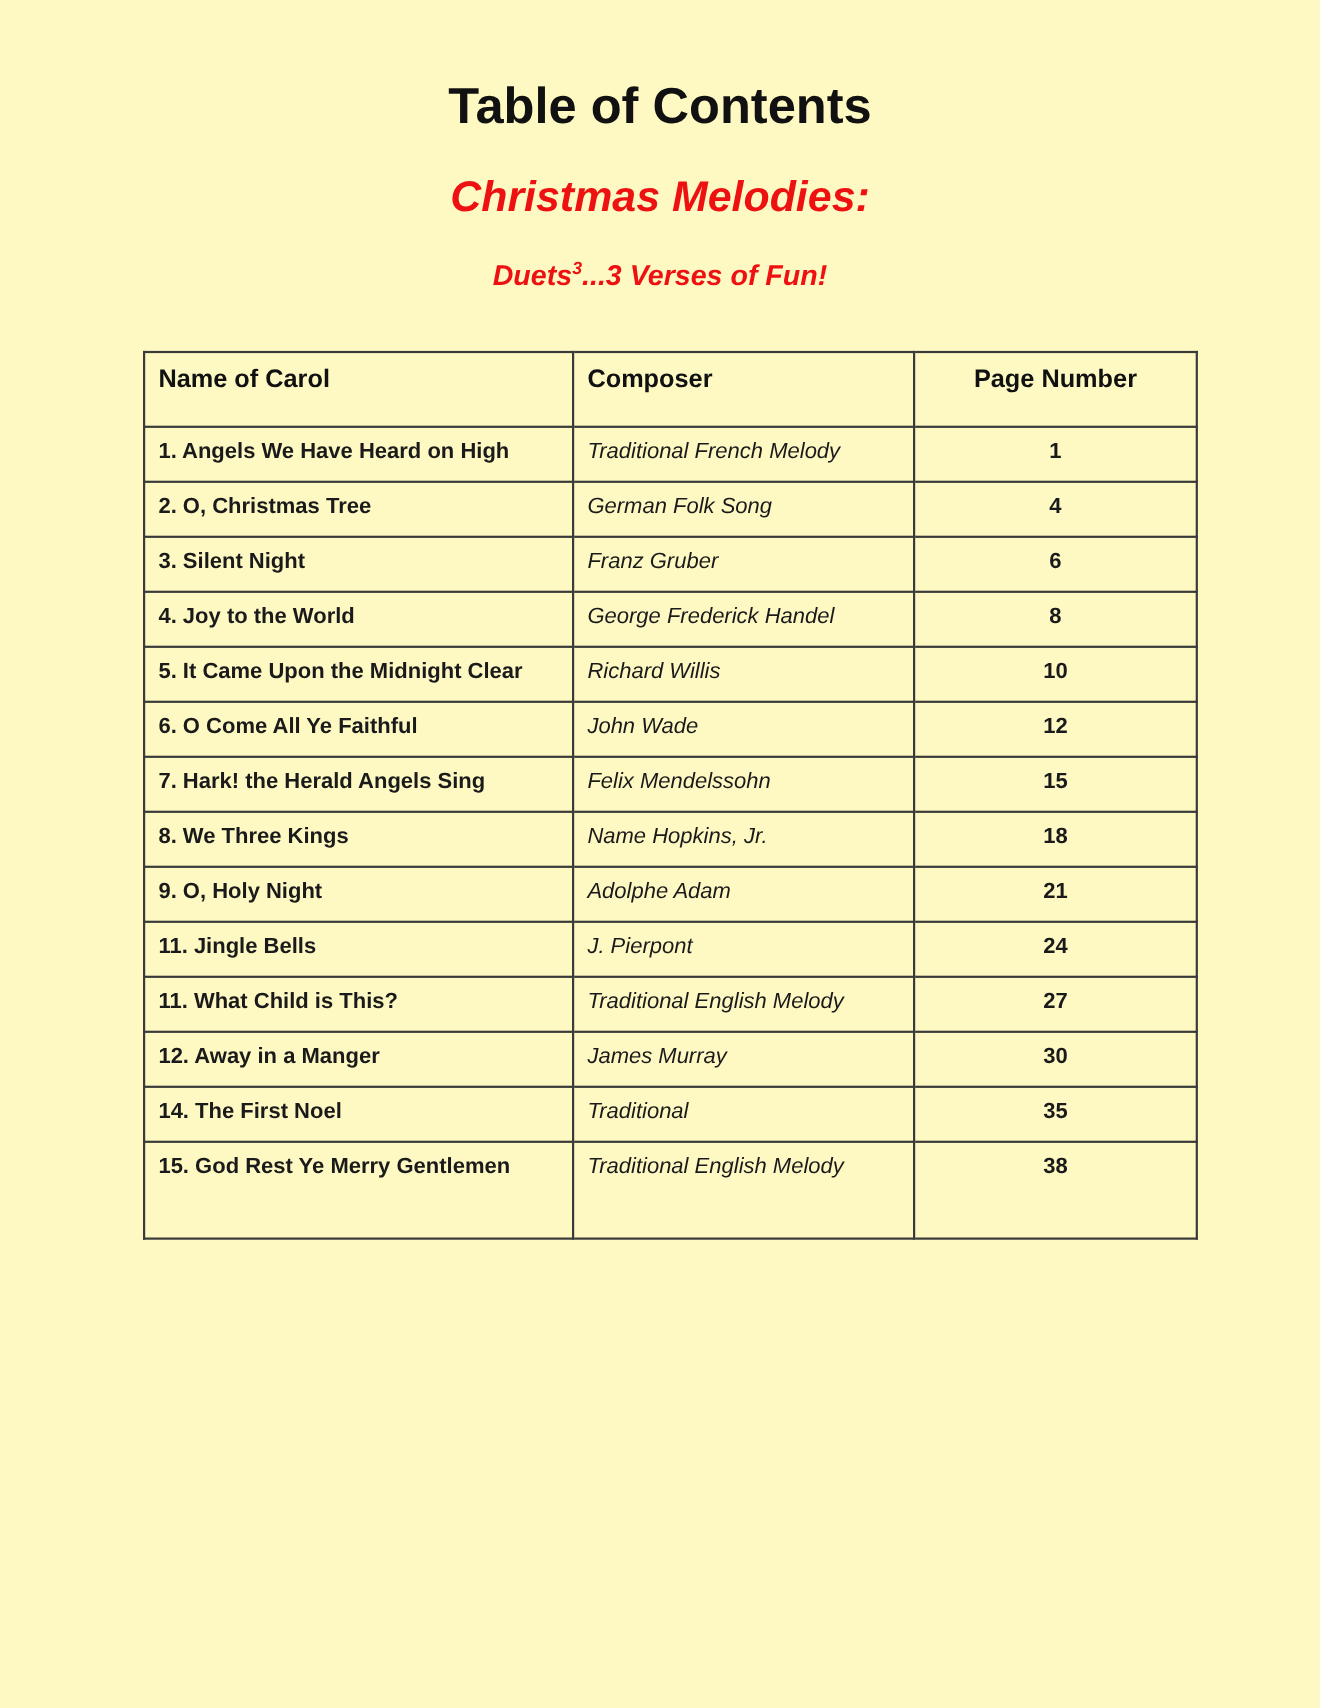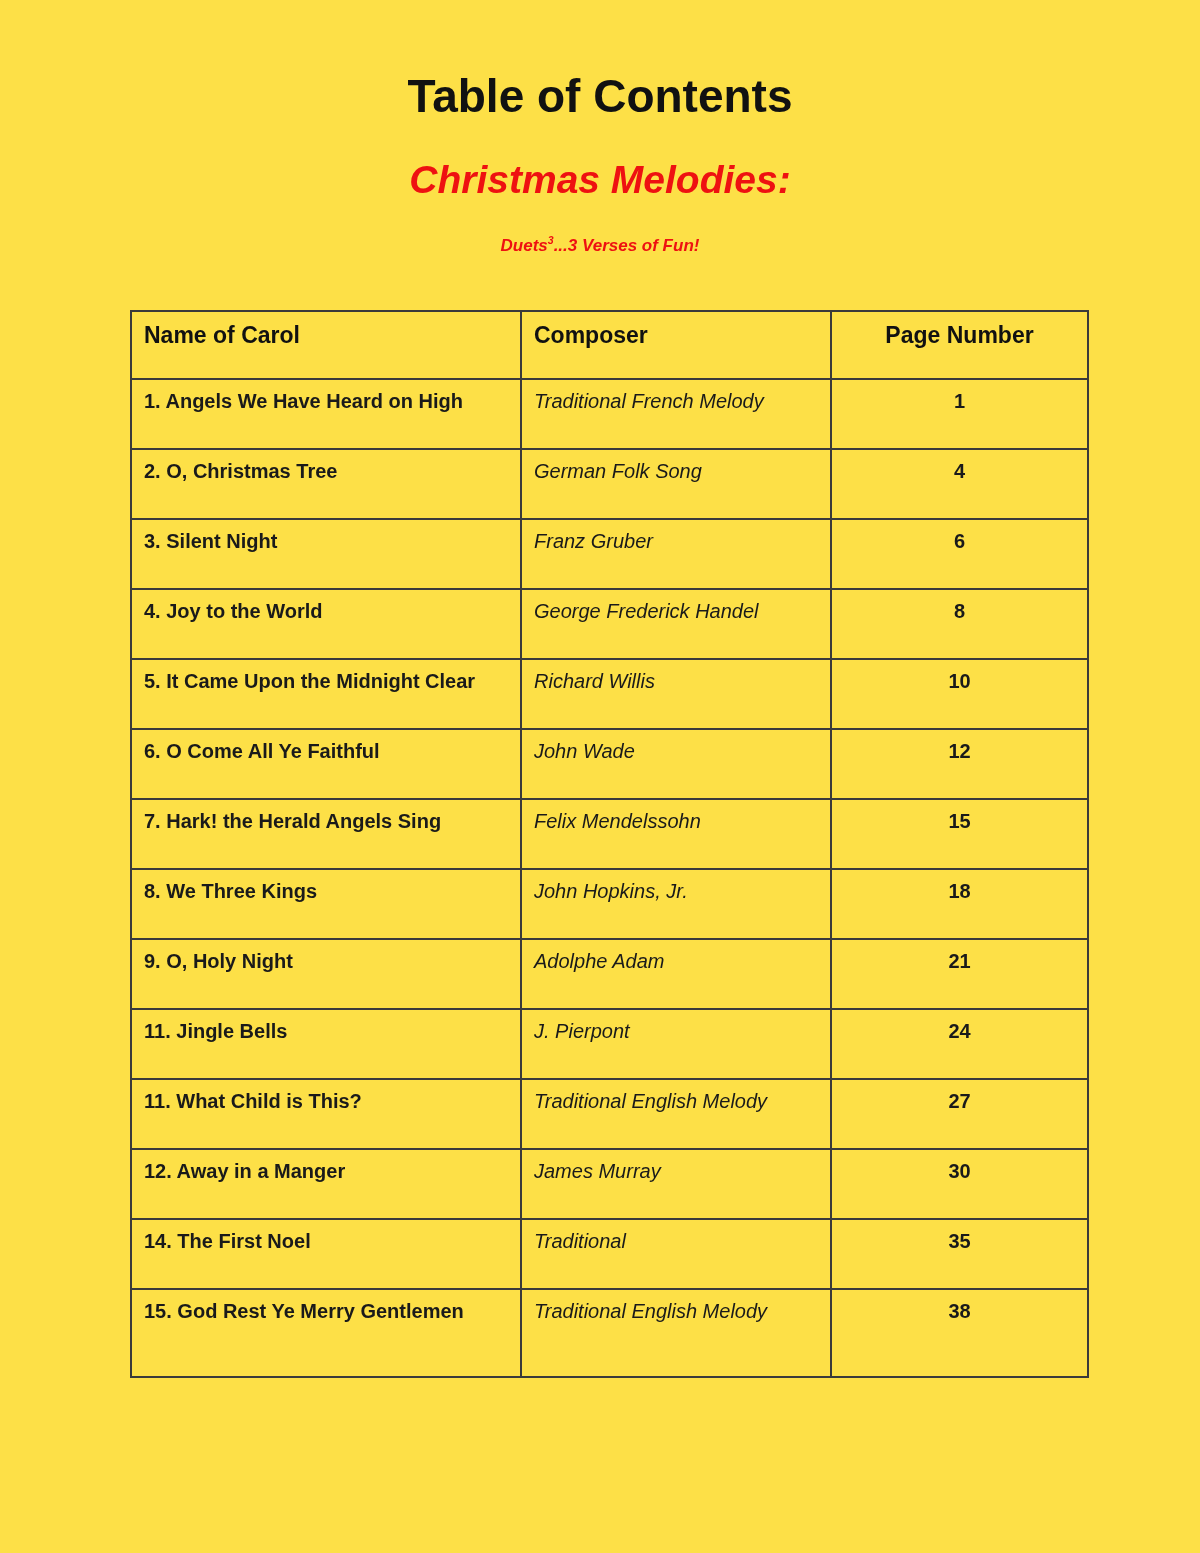--- a/index.html
+++ b/index.html
@@ -10,21 +10,21 @@
   body {
     width: 1200px;
     font-family: "Liberation Sans", sans-serif;
     color: #1a1a1a;
     --accent: #ee1111;
     --border: #3a3a3a;
   }
   .page {
     width: 1200px;
     min-height: 1553px;
-    background: #fde047;
+    background: #fef9c3;
     overflow: hidden;
   }
   .doc-title {
     margin: 72px 0 0 0;
     text-align: center;
     font-size: 46px;
     line-height: 1.05;
     font-weight: bold;
     color: #111111;
   }
@@ -33,21 +33,21 @@
     text-align: center;
     font-size: 39px;
     line-height: 1.0;
     font-weight: bold;
     font-style: italic;
     color: var(--accent);
   }
   .doc-edition {
     margin: 38px 0 0 0;
     text-align: center;
-    font-size: 17px;
+    font-size: 26px;
     line-height: 1.0;
     font-weight: bold;
     font-style: italic;
     color: var(--accent);
   }
   .doc-edition sup {
     font-size: 0.62em;
     vertical-align: super;
     line-height: 0;
   }
@@ -69,21 +69,21 @@
   }
   table.toc th {
     height: 68px;
     font-size: 23px;
     font-weight: bold;
     text-align: left;
     color: #111111;
   }
   table.toc th.page-col { text-align: center; margin-left: 12px; }
   table.toc td {
-    height: 70px;
+    height: 50px;
     font-size: 20px;
     line-height: 1.15;
   }
   td.carol-cell    { font-weight: bold; }
   td.composer-cell { font-style: italic; }
   td.page-cell     { font-weight: bold; text-align: center; }
   tr.last-row td   { height: 88px; }
 </style>
 </head>
 <body style="--accent: #ee1111; --border: #3a3a3a;">
@@ -140,21 +140,21 @@
           <td class="composer-cell">John Wade</td>
           <td class="page-cell">12</td>
         </tr>
         <tr>
           <td class="carol-cell">7. Hark! the Herald Angels Sing</td>
           <td class="composer-cell">Felix Mendelssohn</td>
           <td class="page-cell">15</td>
         </tr>
         <tr>
           <td class="carol-cell">8. We Three Kings</td>
-          <td class="composer-cell">John Hopkins, Jr.</td>
+          <td class="composer-cell">Name Hopkins, Jr.</td>
           <td class="page-cell">18</td>
         </tr>
         <tr>
           <td class="carol-cell">9. O, Holy Night</td>
           <td class="composer-cell">Adolphe Adam</td>
           <td class="page-cell">21</td>
         </tr>
         <tr>
           <td class="carol-cell">11. Jingle Bells</td>
           <td class="composer-cell">J. Pierpont</td>

